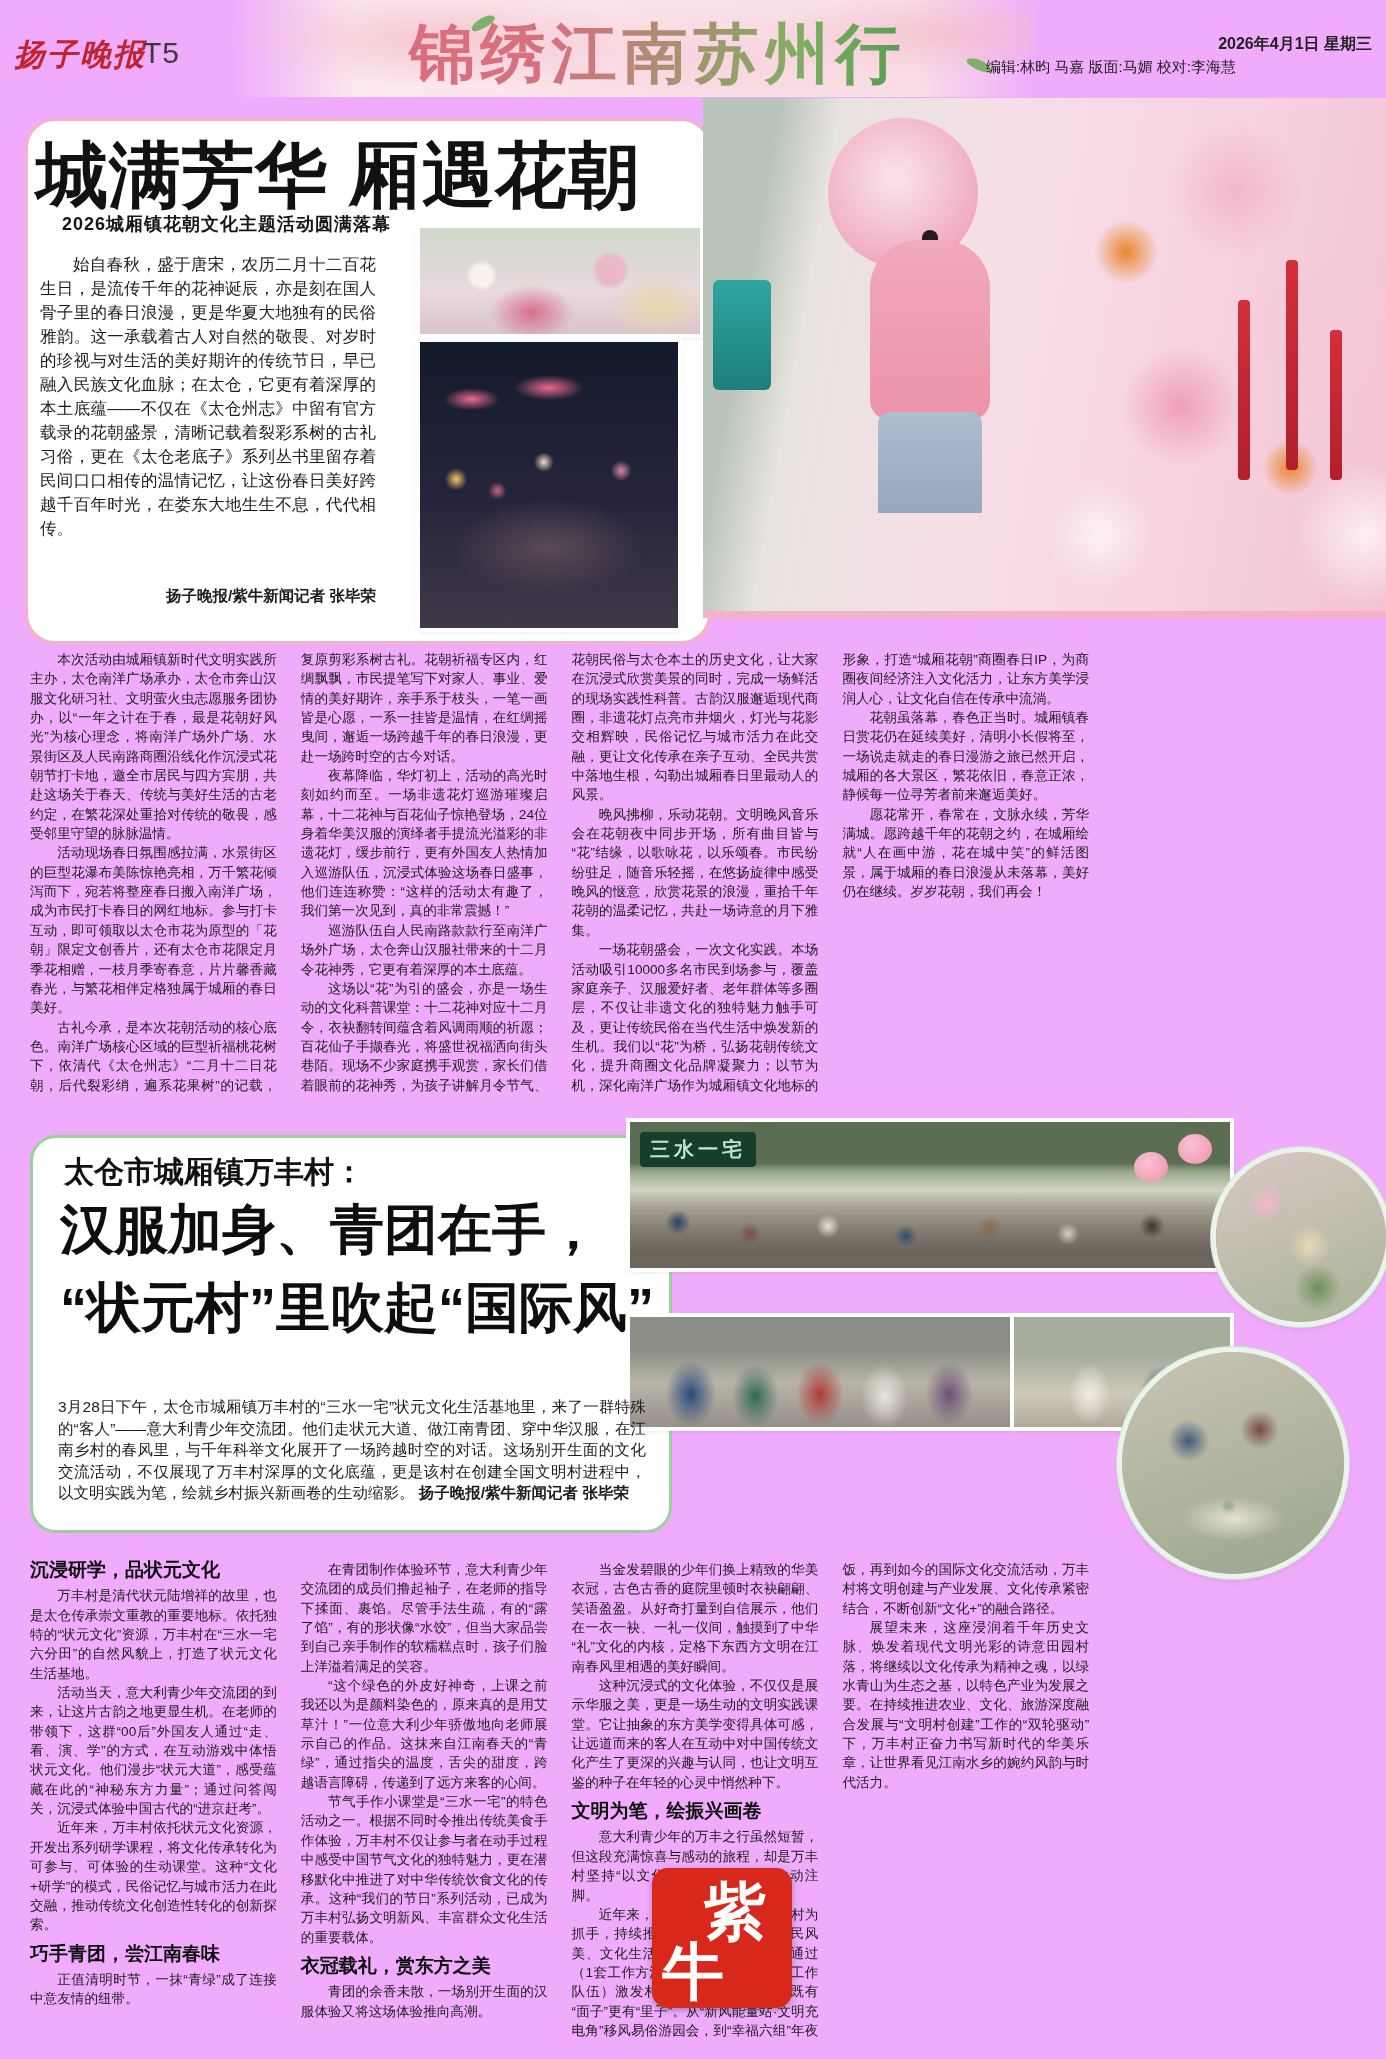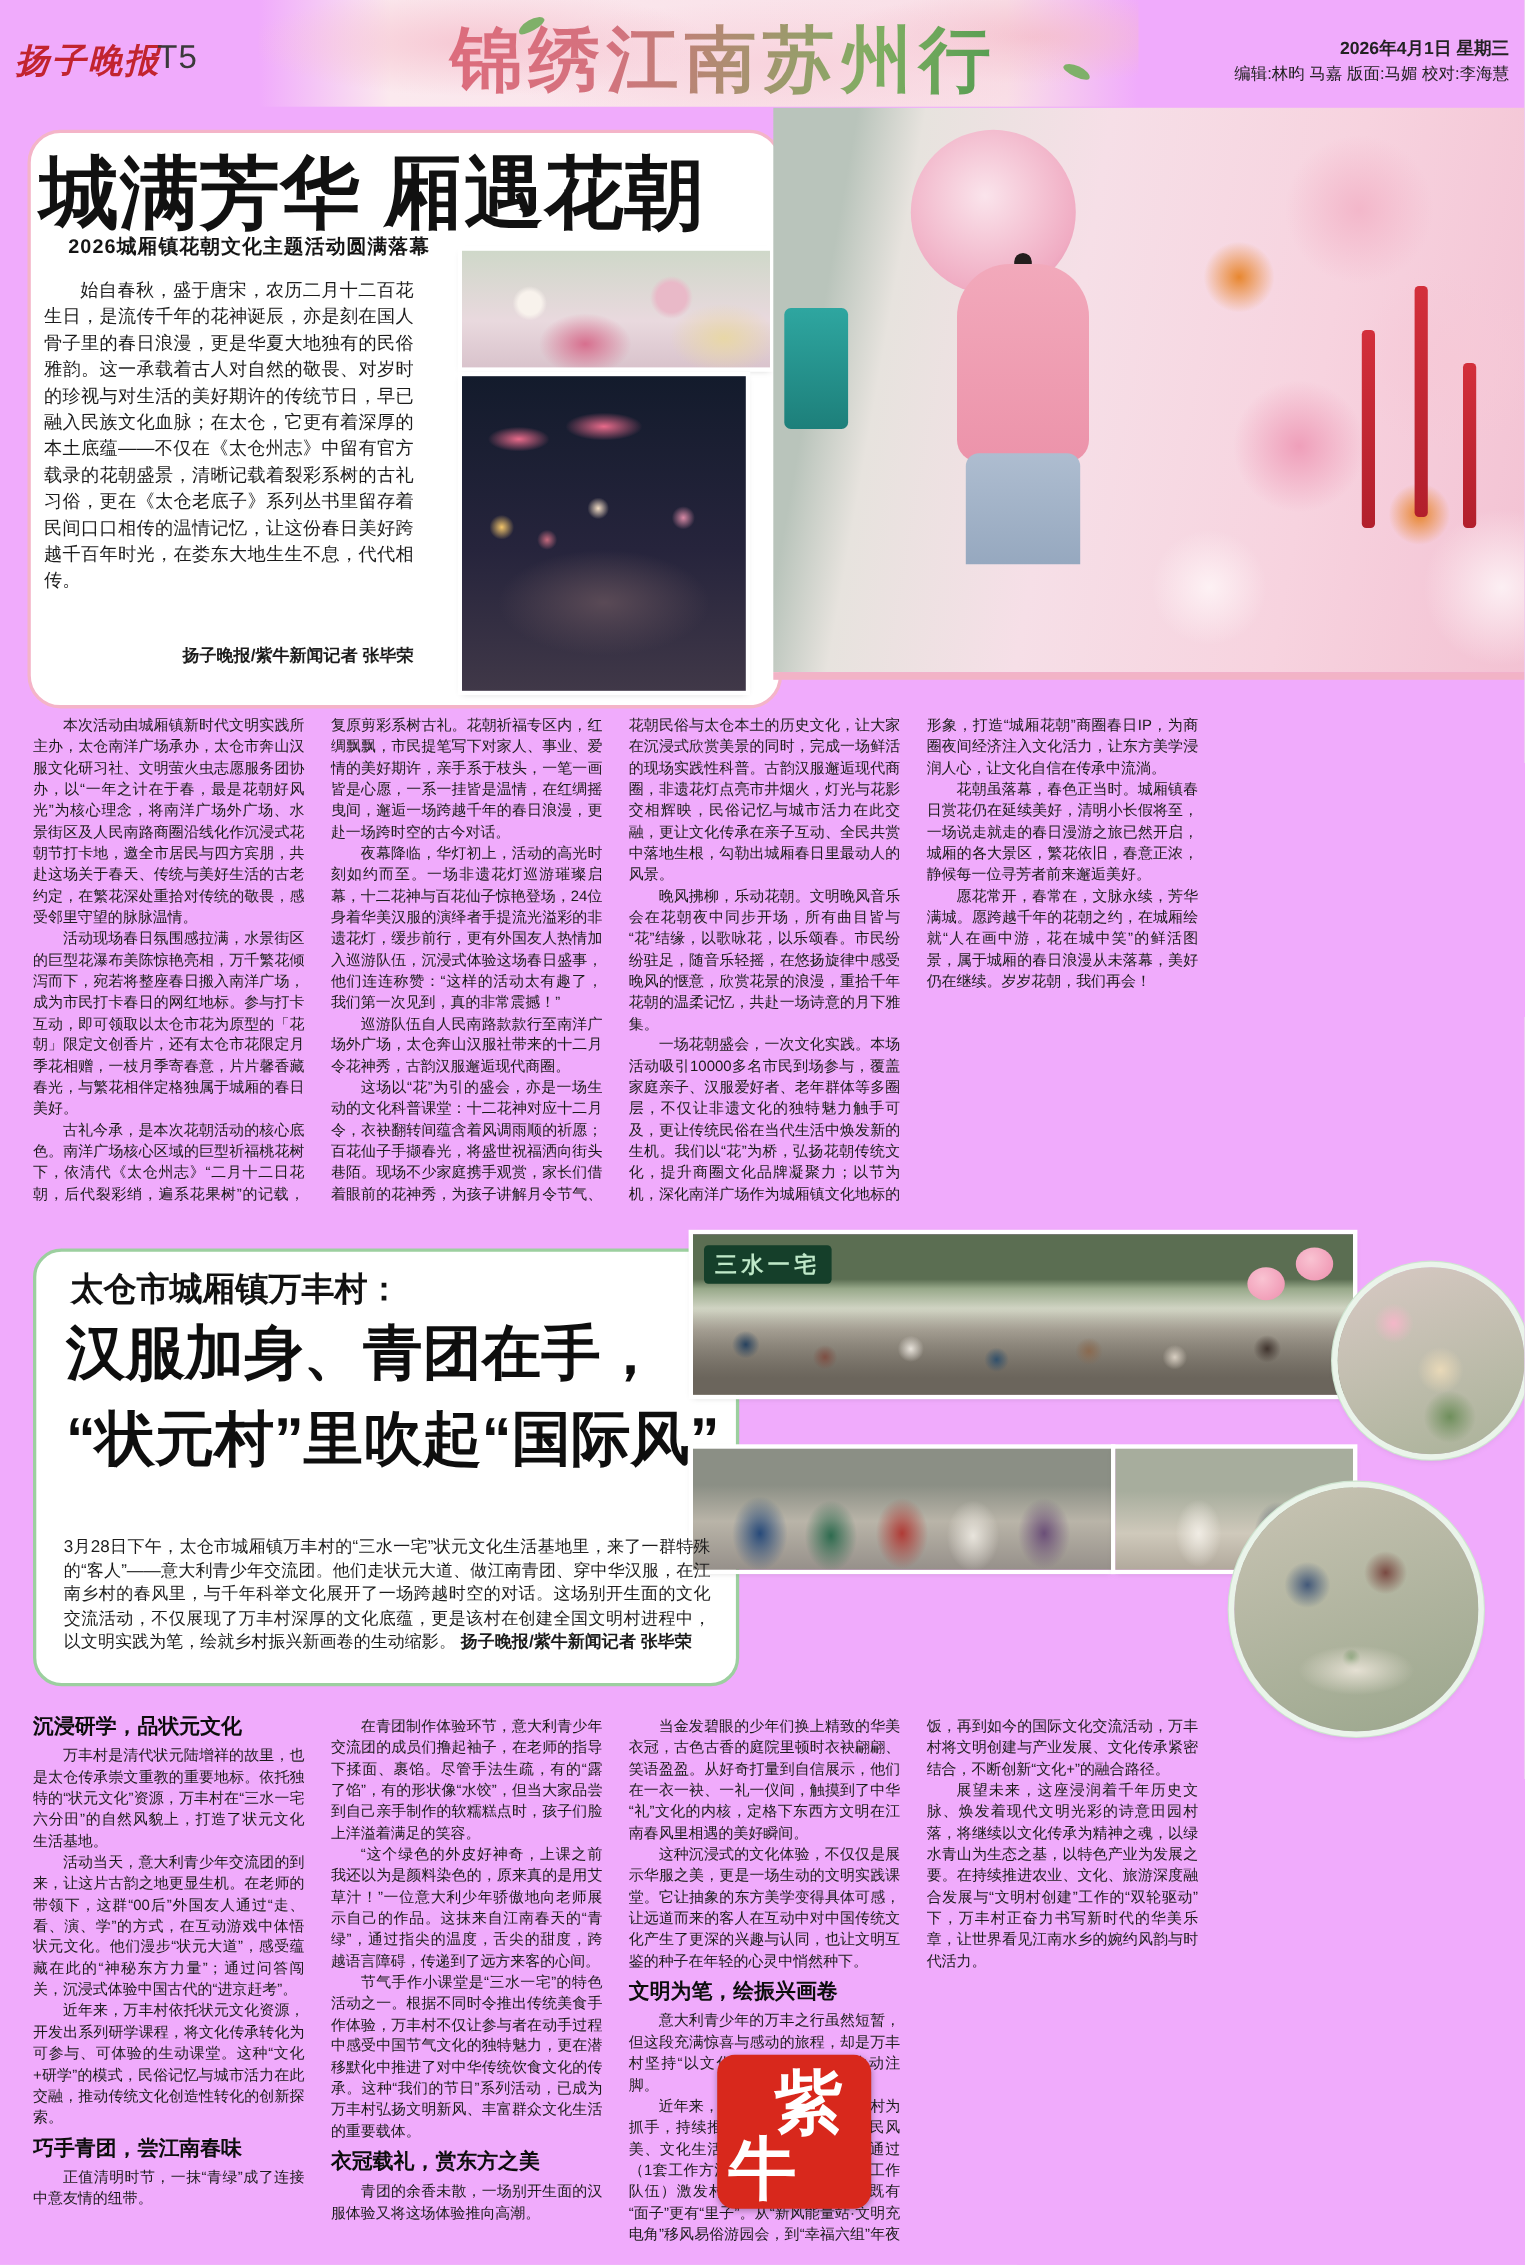--- a/index.html
+++ b/index.html
@@ -18,21 +18,21 @@
     font-size:31px;color:#c2242f;letter-spacing:2px;}
   #page-no{left:143px;top:36px;font-size:30px;color:#3a3a3a;letter-spacing:1px;}
   #banner-title{left:318px;top:10px;width:680px;text-align:center;font-size:65px;font-weight:900;
     letter-spacing:6px;background:linear-gradient(100deg,#e06a7c 5%,#d4727e 35%,#7fae62 70%,#3f9348 95%);
     -webkit-background-clip:text;background-clip:text;color:transparent;
     text-shadow:none;font-family:"Liberation Serif",serif;}
   .leaf{width:26px;height:10px;background:#7fb069;border-radius:50% 50% 50% 50%/60% 60% 40% 40%;transform:rotate(-30deg);}
   #leaf-1{left:470px;top:18px;}
   #leaf-2{left:966px;top:60px;transform:rotate(25deg);}
   #hdr-date{left:1026px;top:34px;width:346px;text-align:right;font-size:16px;color:#222;font-weight:bold;}
-  #hdr-staff{left:986px;top:58px;width:386px;text-align:right;font-size:15px;color:#222;}
+  #hdr-staff{left:986px;top:58px;width:386px;text-align:left;font-size:15px;color:#222;}
 
   
   #a1-box{left:25px;top:118px;width:680px;height:520px;border:3px solid #f4b4c8;border-radius:30px;background:#fff;}
   #a1-headline{left:36px;top:128px;width:1000px;font-size:72px;font-weight:900;letter-spacing:1px;
     color:#111;white-space:nowrap;z-index:5;font-family:"Liberation Sans",sans-serif;}
   #a1-subhead{left:62px;top:212px;font-size:18px;font-weight:bold;color:#151515;letter-spacing:1px;z-index:5;}
   #a1-lead{left:40px;top:252px;width:336px;height:352px;font-size:16.5px;line-height:24px;text-align:justify;z-index:4;}
   #a1-lead .para{margin:0;text-indent:2em;}
   #a1-byline{left:40px;top:586px;width:336px;text-align:right;font-size:15.5px;font-weight:bold;z-index:4;}
 
@@ -182,21 +182,21 @@
     <div class="abs ribbon" style="position:absolute;left:535px;top:202px;height:180px;"></div>
     <div class="abs ribbon" style="position:absolute;left:583px;top:162px;height:210px;"></div>
     <div class="abs ribbon" style="position:absolute;left:627px;top:232px;height:150px;"></div>
   </div>
 
   <div class="abs" id="a1-body">
       <p class="para">本次活动由城厢镇新时代文明实践所主办，太仓南洋广场承办，太仓市奔山汉服文化研习社、文明萤火虫志愿服务团协办，以“一年之计在于春，最是花朝好风光”为核心理念，将南洋广场外广场、水景街区及人民南路商圈沿线化作沉浸式花朝节打卡地，邀全市居民与四方宾朋，共赴这场关于春天、传统与美好生活的古老约定，在繁花深处重拾对传统的敬畏，感受邻里守望的脉脉温情。</p>
       <p class="para">活动现场春日氛围感拉满，水景街区的巨型花瀑布美陈惊艳亮相，万千繁花倾泻而下，宛若将整座春日搬入南洋广场，成为市民打卡春日的网红地标。参与打卡互动，即可领取以太仓市花为原型的「花朝」限定文创香片，还有太仓市花限定月季花相赠，一枝月季寄春意，片片馨香藏春光，与繁花相伴定格独属于城厢的春日美好。</p>
       <p class="para">古礼今承，是本次花朝活动的核心底色。南洋广场核心区域的巨型祈福桃花树下，依清代《太仓州志》“二月十二日花朝，后代裂彩绡，遍系花果树”的记载，复原剪彩系树古礼。花朝祈福专区内，红绸飘飘，市民提笔写下对家人、事业、爱情的美好期许，亲手系于枝头，一笔一画皆是心愿，一系一挂皆是温情，在红绸摇曳间，邂逅一场跨越千年的春日浪漫，更赴一场跨时空的古今对话。</p>
       <p class="para">夜幕降临，华灯初上，活动的高光时刻如约而至。一场非遗花灯巡游璀璨启幕，十二花神与百花仙子惊艳登场，24位身着华美汉服的演绎者手提流光溢彩的非遗花灯，缓步前行，更有外国友人热情加入巡游队伍，沉浸式体验这场春日盛事，他们连连称赞：“这样的活动太有趣了，我们第一次见到，真的非常震撼！”</p>
-      <p class="para">巡游队伍自人民南路款款行至南洋广场外广场，太仓奔山汉服社带来的十二月令花神秀，古韵汉服邂逅现代商圈。</p>
+      <p class="para">巡游队伍自人民南路款款行至南洋广场外广场，太仓奔山汉服社带来的十二月令花神秀，它更有着深厚的本土底蕴。</p>
       <p class="para">这场以“花”为引的盛会，亦是一场生动的文化科普课堂：十二花神对应十二月令，衣袂翻转间蕴含着风调雨顺的祈愿；百花仙子手撷春光，将盛世祝福洒向街头巷陌。现场不少家庭携手观赏，家长们借着眼前的花神秀，为孩子讲解月令节气、花朝民俗与太仓本土的历史文化，让大家在沉浸式欣赏美景的同时，完成一场鲜活的现场实践性科普。古韵汉服邂逅现代商圈，非遗花灯点亮市井烟火，灯光与花影交相辉映，民俗记忆与城市活力在此交融，更让文化传承在亲子互动、全民共赏中落地生根，勾勒出城厢春日里最动人的风景。</p>
       <p class="para">晚风拂柳，乐动花朝。文明晚风音乐会在花朝夜中同步开场，所有曲目皆与“花”结缘，以歌咏花，以乐颂春。市民纷纷驻足，随音乐轻摇，在悠扬旋律中感受晚风的惬意，欣赏花景的浪漫，重拾千年花朝的温柔记忆，共赴一场诗意的月下雅集。</p>
       <p class="para">一场花朝盛会，一次文化实践。本场活动吸引10000多名市民到场参与，覆盖家庭亲子、汉服爱好者、老年群体等多圈层，不仅让非遗文化的独特魅力触手可及，更让传统民俗在当代生活中焕发新的生机。我们以“花”为桥，弘扬花朝传统文化，提升商圈文化品牌凝聚力；以节为机，深化南洋广场作为城厢镇文化地标的形象，打造“城厢花朝”商圈春日IP，为商圈夜间经济注入文化活力，让东方美学浸润人心，让文化自信在传承中流淌。</p>
       <p class="para">花朝虽落幕，春色正当时。城厢镇春日赏花仍在延续美好，清明小长假将至，一场说走就走的春日漫游之旅已然开启，城厢的各大景区，繁花依旧，春意正浓，静候每一位寻芳者前来邂逅美好。</p>
       <p class="para">愿花常开，春常在，文脉永续，芳华满城。愿跨越千年的花朝之约，在城厢绘就“人在画中游，花在城中笑”的鲜活图景，属于城厢的春日浪漫从未落幕，美好仍在继续。岁岁花朝，我们再会！</p>
     </div>
 
   <div class="abs" id="a2-box"></div>
   <div class="abs" id="a2-kicker">太仓市城厢镇万丰村：</div>
   <div class="abs" id="a2-headline1">汉服加身、青团在手，</div>

